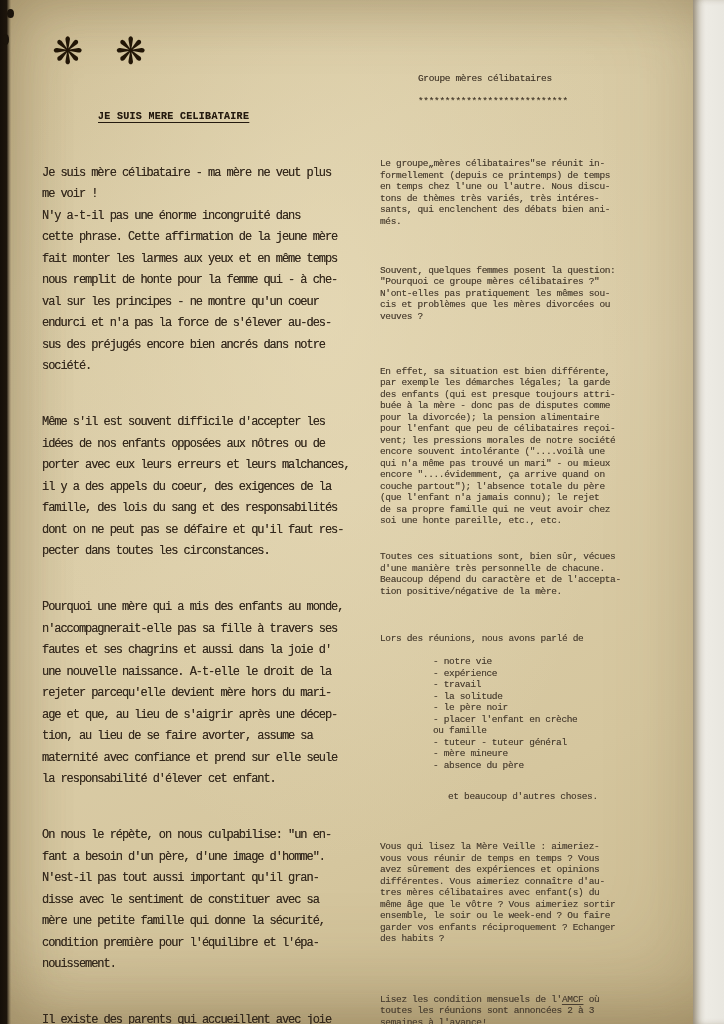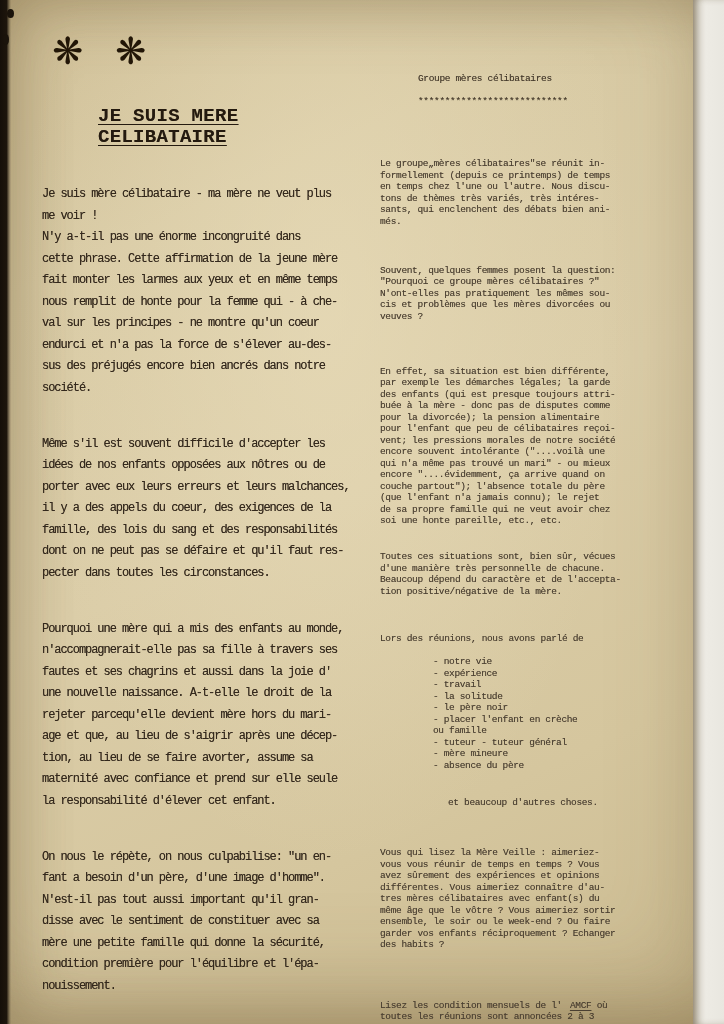--- a/index.html
+++ b/index.html
@@ -37,41 +37,41 @@
     font-family:"DejaVu Sans",sans-serif;
   }
   .col-left{
     position:absolute;left:42px;top:84px;width:322px;z-index:2;
     font-size:12px;line-height:21.5px;letter-spacing:-1.05px;
     color:#33281c;white-space:pre-line;
     text-shadow:0 0 .4px rgba(51,40,28,.6);
   }
   .ltitle{
     margin:0 0 14px 56px;
-    font-size:19px;font-weight:bold;letter-spacing:.3px;
+    font-size:10px;font-weight:bold;letter-spacing:.3px;
     color:#241a0f;
     text-decoration:underline;text-underline-offset:3px;
   }
   .lpara{margin:0 0 13px 0;}
   .col-right{
     position:absolute;left:380px;top:50px;width:302px;z-index:2;
     font-size:9.5px;line-height:11.5px;letter-spacing:-.35px;
     color:#4a3f31;white-space:pre-line;
     text-shadow:0 0 .5px rgba(74,63,49,.55);
   }
   .rheading{margin-left:38px;color:#43382a;}
   .rpara{margin:0;}
-  .mt-xs{margin-top:14px;}
+  .mt-xs{margin-top:8px;}
   .mt-m{margin-top:13px;}
   .mt-ml{margin-top:16px;}
   .mt-l{margin-top:32px;}
   .mt-xl{margin-top:26px;}
   .list-items{margin-left:53px;}
   .list-outro{margin-left:68px;}
-  .u{text-decoration:underline;text-underline-offset:2px;margin-left:8px;}
+  .u{text-decoration:underline;text-underline-offset:2px;}
 </style>
 </head>
 <body>
 
 <div class="page">
 
   <div class="edge-left"></div>
   <div class="edge-right"></div>
   <div class="speck s1"></div>
   <div class="speck s2"></div>

